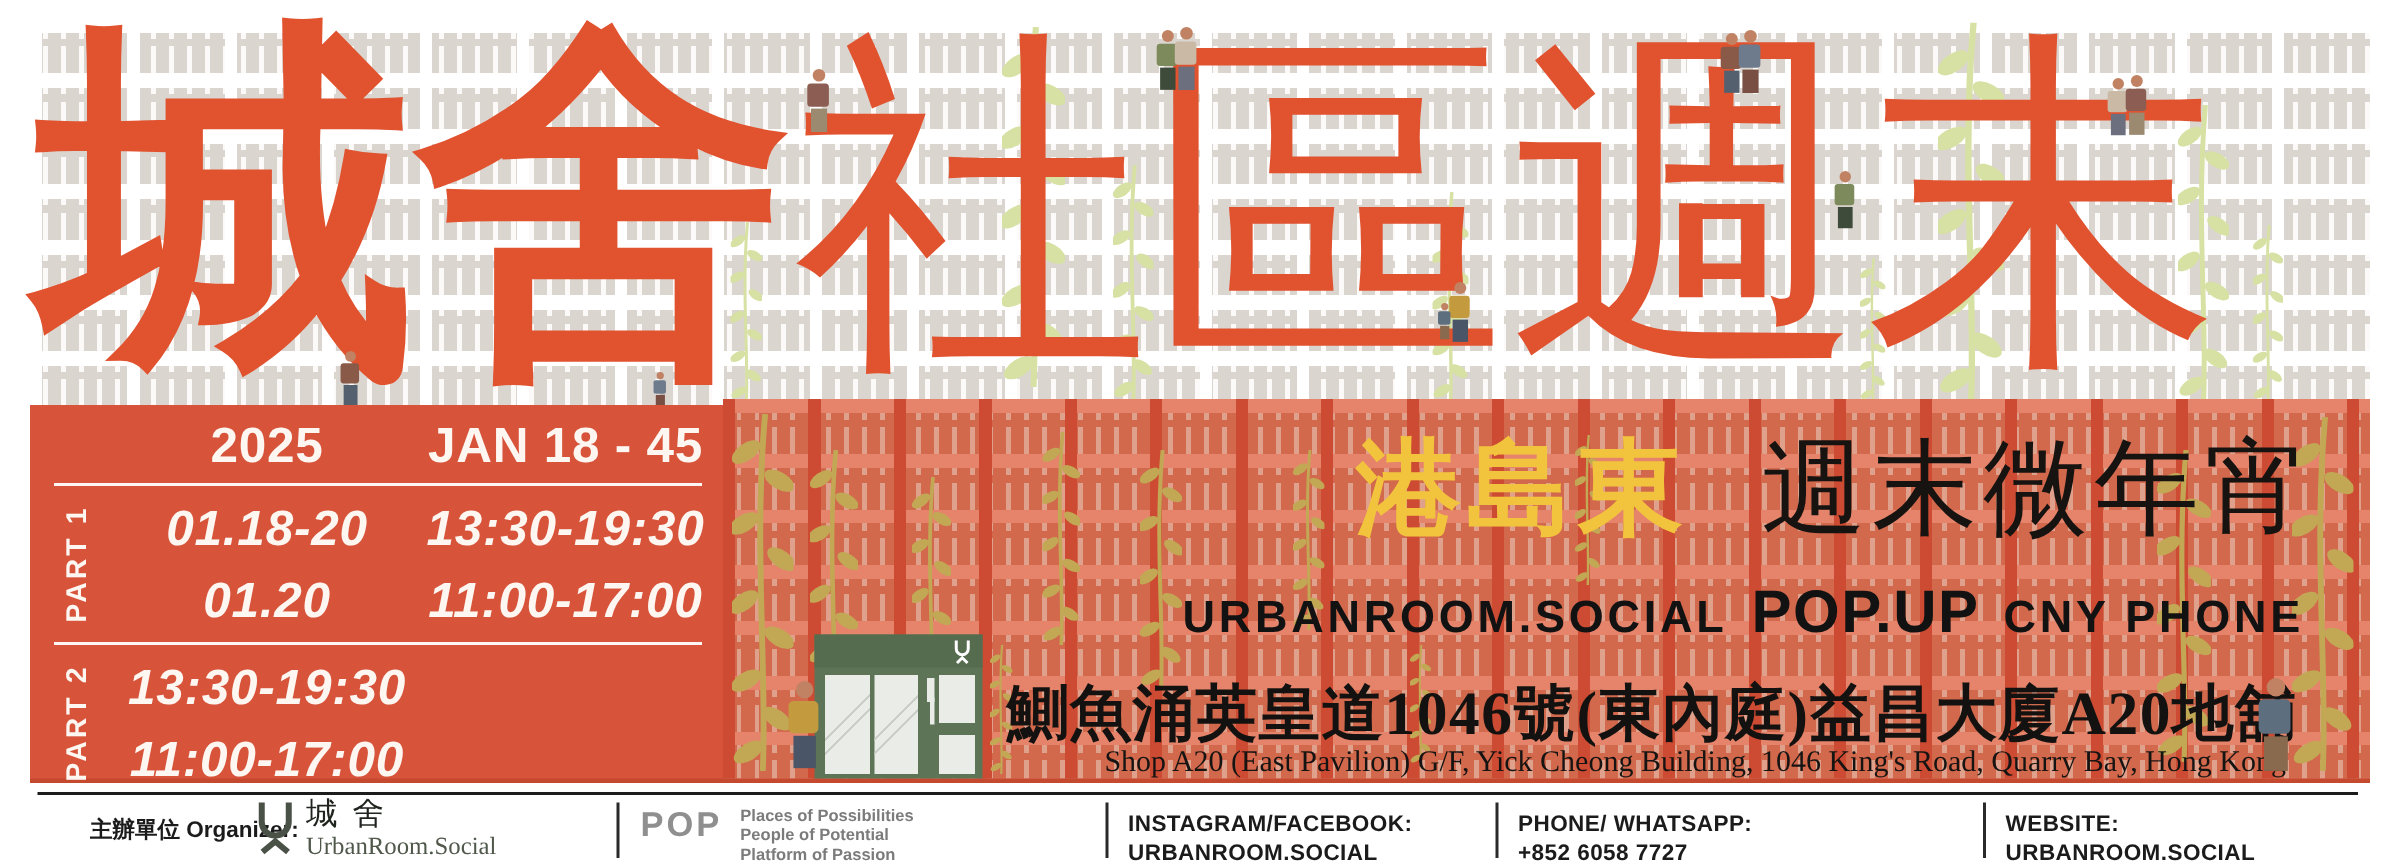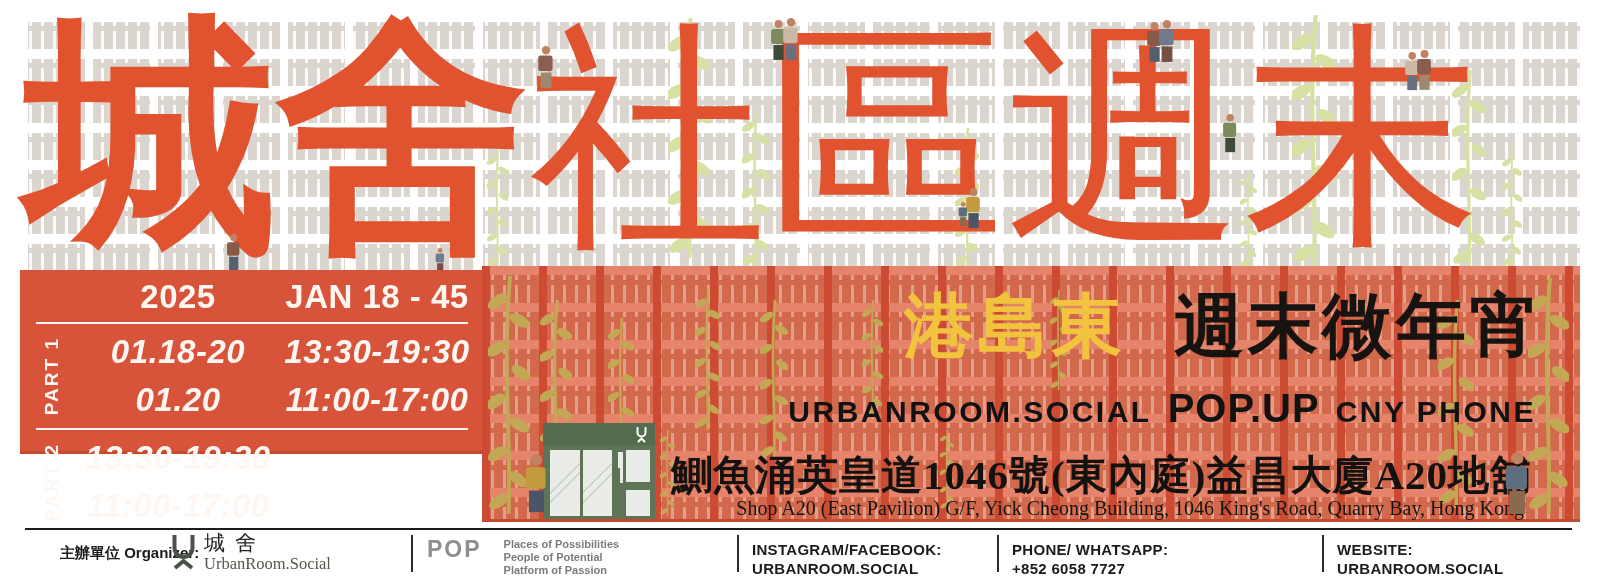--- a/index.html
+++ b/index.html
@@ -18,21 +18,21 @@
   .title-row{position:absolute;left:25px;top:6px;width:1436px;height:262px;display:flex;
     justify-content:space-between;align-items:center;color:#E1522F;line-height:1;}
   .title-row span{display:block;}
   .t-bold{font-size:252px;font-weight:900;}
   .t-light{font-size:238px;font-weight:400;}
 
   
   .band{position:absolute;left:0;top:266px;width:1600px;height:256px;}
 
   
-  .schedule{position:absolute;left:20px;top:4px;width:462px;height:184px;background:#D7533A;
+  .schedule{position:absolute;left:20px;top:4px;width:462px;height:252px;background:#D7533A;
     color:#FDF6F1;border-bottom:3px solid #C4492F;box-sizing:border-box;padding-top:4px;}
   .sch-grid{display:grid;grid-template-columns:64px 188px 1fr;align-items:center;}
   .sch-header{height:46px;}
   .sch-cell{font-weight:bold;font-size:33px;letter-spacing:.5px;text-align:center;white-space:nowrap;}
   .sch-line{height:2px;background:rgba(255,255,255,.95);margin:2px 14px 2px 16px;}
   .sch-part{display:flex;min-height:96px;}
   .sch-part-label-box{width:64px;display:flex;align-items:center;justify-content:center;}
   .sch-part-label{writing-mode:vertical-rl;transform:rotate(180deg);font-weight:bold;
     font-size:19px;letter-spacing:2px;}
   .sch-rows{flex:1;display:flex;flex-direction:column;justify-content:space-around;padding:2px 0;}
@@ -42,21 +42,21 @@
   .info{position:absolute;left:482px;top:0;width:1098px;height:256px;background-color:#E5846B;
     background-image:
       repeating-linear-gradient(90deg,#CE4B33 0 8px,transparent 8px 57px),
       repeating-linear-gradient(180deg,#E5846B 0 9px,transparent 9px 37px),
       repeating-linear-gradient(180deg,transparent 0 14px,#D2684C 14px 19px,transparent 19px 37px),
       repeating-linear-gradient(90deg,#D2684C 0 9px,#DFA18C 9px 12px);
     border-bottom:3px solid #C4492F;box-sizing:border-box;}
   .headline{position:absolute;top:22px;right:36px;font-family:"Liberation Serif","DejaVu Serif",serif;
     font-size:70px;letter-spacing:4px;line-height:1.1;white-space:nowrap;}
   .hl-yellow{color:#F2C43D;font-weight:700;}
-  .hl-black{color:#161310;font-weight:700;padding-left:48px;}
+  .hl-black{color:#161310;font-weight:400;padding-left:48px;}
   .market-line{position:absolute;top:120px;right:44px;display:flex;align-items:baseline;gap:16px;
     color:#121212;white-space:nowrap;}
   .mk{font-size:30px;font-weight:800;letter-spacing:2.5px;}
   .mk-bold{font-size:40px;font-weight:900;letter-spacing:1px;}
   .addr-zh{position:absolute;top:182px;right:48px;font-family:"Liberation Serif","DejaVu Serif",serif;
     font-size:41px;font-weight:600;color:#141210;letter-spacing:1px;white-space:nowrap;}
   .addr-en{position:absolute;top:231px;right:56px;font-family:"Liberation Serif","DejaVu Serif",serif;
     font-size:20px;color:#161412;white-space:nowrap;}
 
   
@@ -83,21 +83,21 @@
   .footer{position:absolute;left:0;top:522px;width:1600px;height:54px;background:#fff;color:#1b1b1b;}
   .footer-line{position:absolute;left:25px;right:28px;top:6px;height:2px;background:#1c1c1c;}
   .f-div{position:absolute;top:13px;width:2px;height:37px;background:#2a2a2a;}
   .f-org-label{position:absolute;left:60px;top:22px;font-size:15px;font-weight:bold;}
   .f-logo{position:absolute;left:170px;top:11px;}
   .f-orgname{position:absolute;left:204px;top:10px;line-height:1;}
   .f-org-zh{font-size:21px;letter-spacing:10px;color:#20241E;}
   .f-org-en{font-family:"Liberation Serif","DejaVu Serif",serif;font-size:16.5px;color:#4F584B;margin-top:3px;}
   .f-pop{position:absolute;left:427px;top:16px;display:flex;gap:12px;align-items:flex-start;}
   .f-pop-logo{font-size:23px;font-weight:800;color:#8F8F8F;letter-spacing:2px;line-height:1;}
-  .f-pop-lines{font-size:11px;color:#7B7B7B;line-height:13px;font-weight:600;margin-left:10px;}
+  .f-pop-lines{font-size:11px;color:#7B7B7B;line-height:13px;font-weight:600;}
   .f-contact{position:absolute;font-size:15px;font-weight:bold;line-height:19px;letter-spacing:.3px;}
 </style>
 </head>
 <body>
 
 <svg width="0" height="0" style="position:absolute">
   <defs>
     <g id="vine" fill="currentColor">
       <path d="M13,150 C15,110 9,55 14,0" stroke="currentColor" stroke-width="2.5" fill="none"></path>
       <ellipse cx="6" cy="16" rx="7" ry="3.6" transform="rotate(-35 6 16)"></ellipse>

